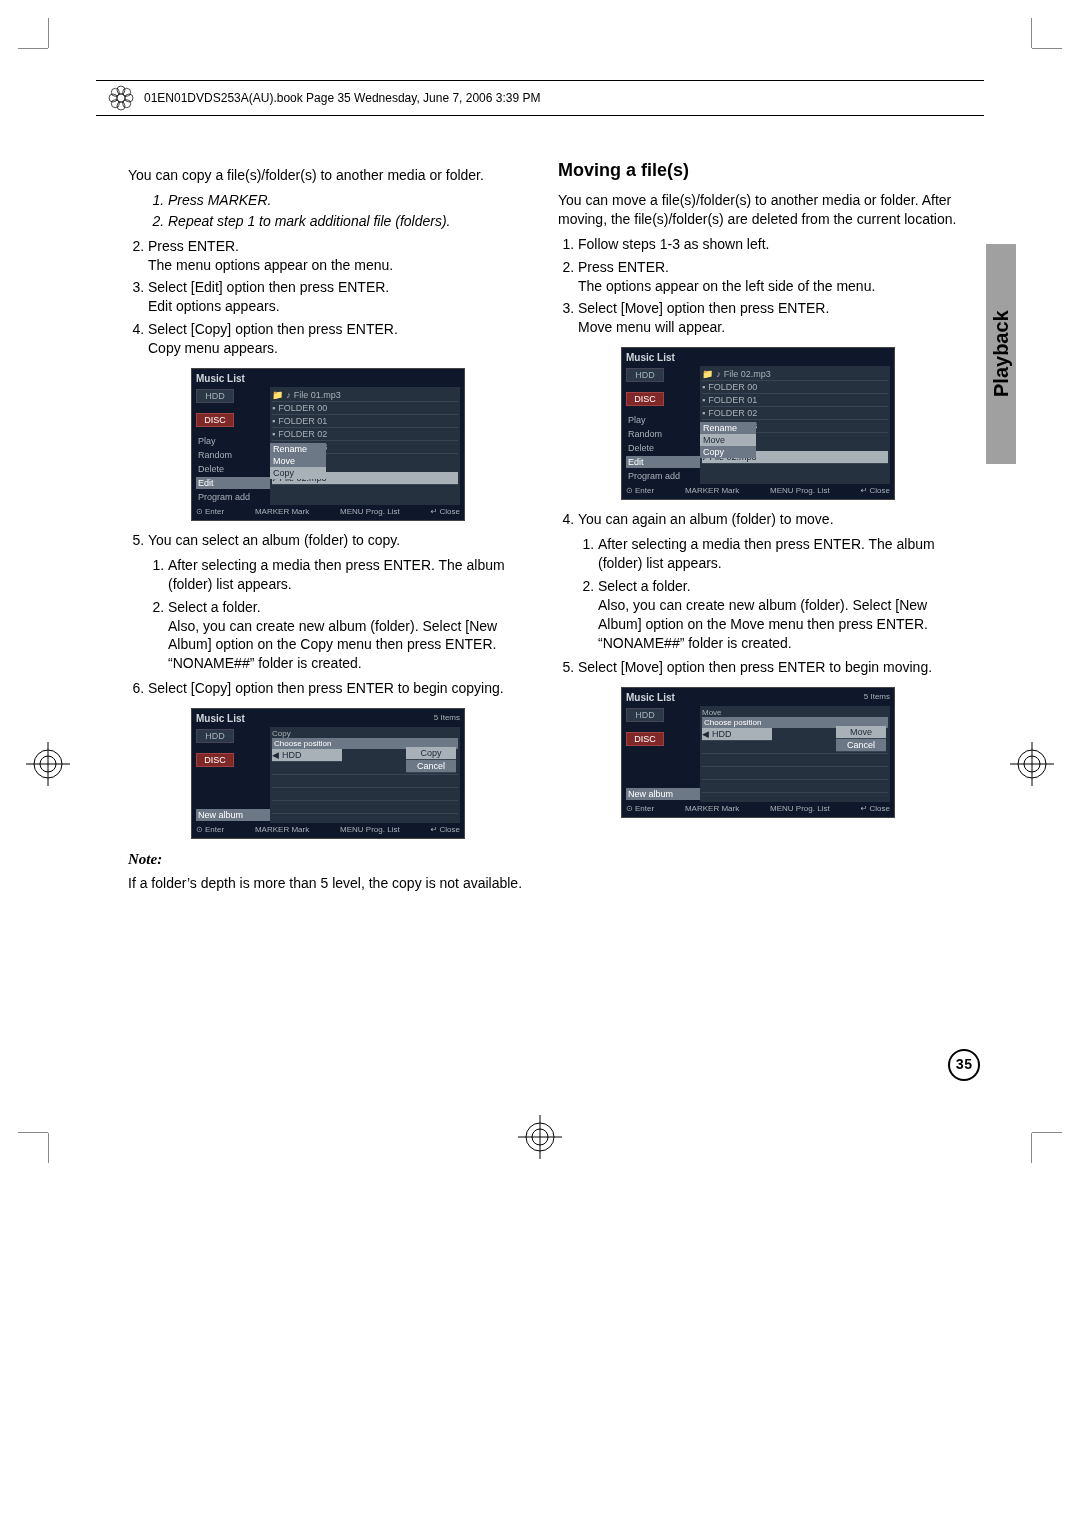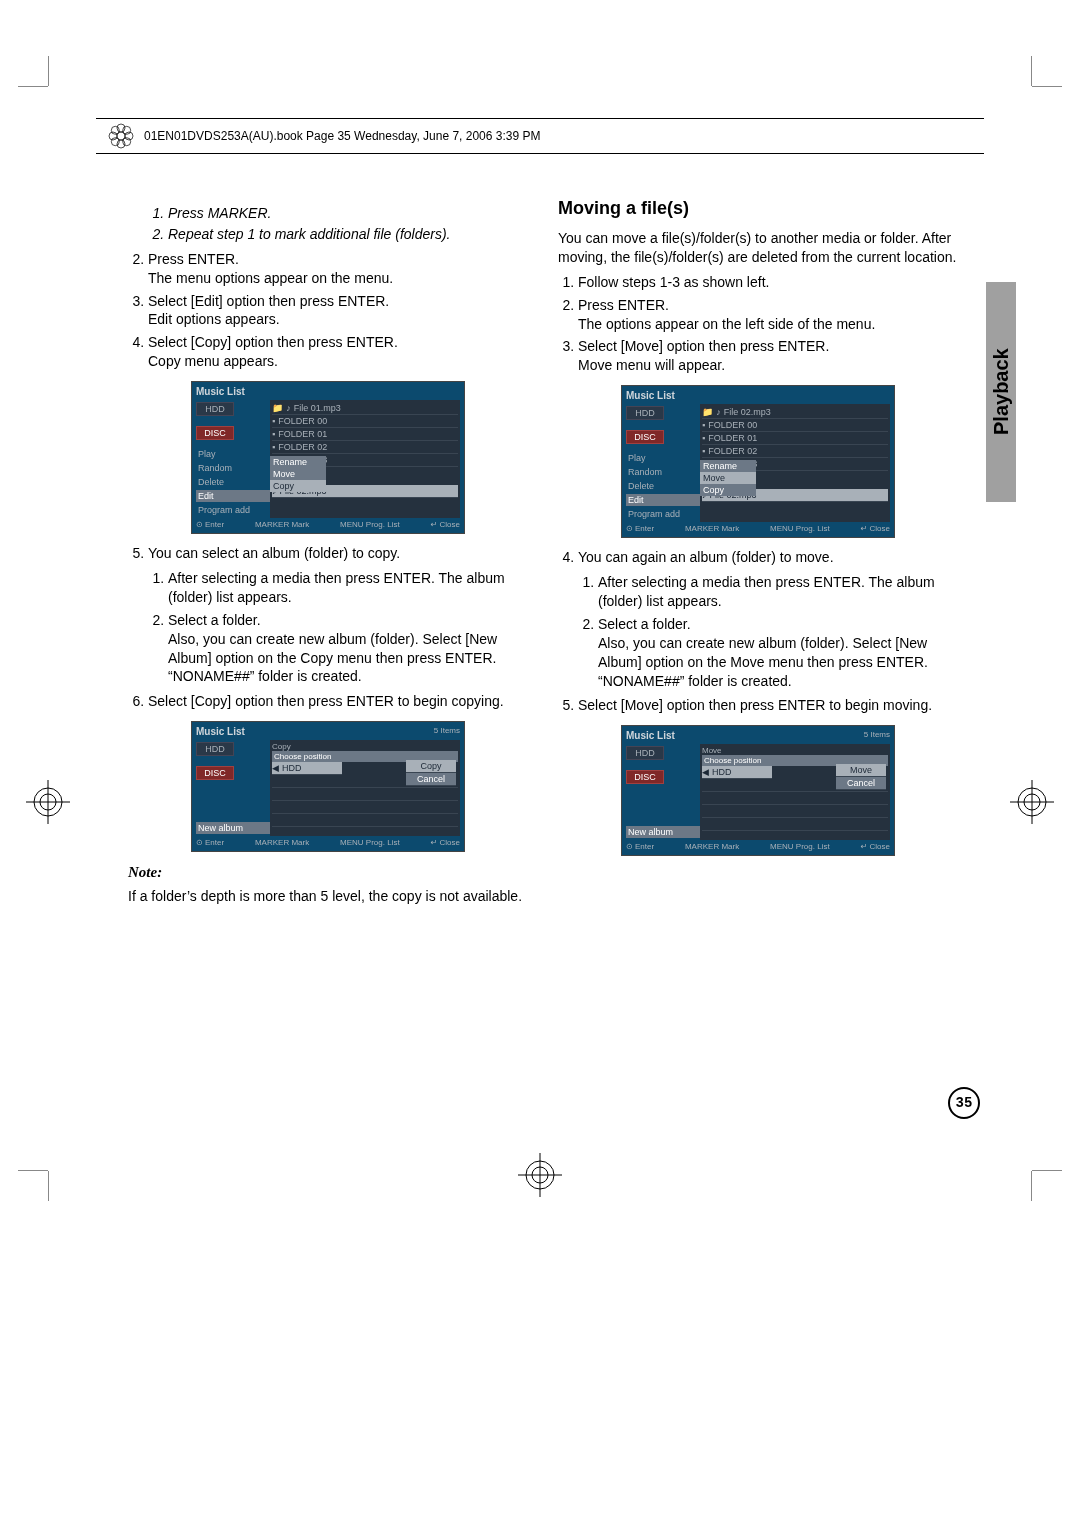--- a/index.html
+++ b/index.html
@@ -9,21 +9,20 @@
     font-size: 14px;
     color: #000;
     background: #fff;
     width: 1080px;
   }
   .page {
     position: relative;
     width: 1080px;
     height: 1181px;
     box-sizing: border-box;
-    margin-top: 38px;
   }
   .crop-corner {
     position: absolute;
     width: 40px;
     height: 40px;
   }
   .crop-corner::before, .crop-corner::after {
     content: "";
     position: absolute;
     background: #888;
@@ -100,21 +99,21 @@
     font-family: "Times New Roman", serif;
     font-style: italic;
     font-weight: bold;
     font-size: 15px;
     margin: 12px 0 2px 0;
   }
 
   .osd {
     margin: 10px auto;
     width: 264px;
-    background: #0c4a6e;
+    background: #0f172a;
     border: 1px solid #444;
     padding: 4px;
     color: #a8b0b8;
     font-size: 9px;
   }
   .osd-title { color: #d0d6db; font-weight: bold; margin-bottom: 3px; font-size: 10px; }
   .osd-body { display: flex; }
   .osd-sidebar { width: 74px; }
   .osd-sidebar div { margin: 2px 0; padding: 1px 2px; }
   .osd-sb-active { background: #6c7886; color: #fff; }
@@ -221,20 +220,21 @@
     <span>01EN01DVDS253A(AU).book  Page 35  Wednesday, June 7, 2006  3:39 PM</span>
   </div>
 
   <div class="side-tab">Playback</div>
 
   <div class="page-number">35</div>
 
   <div class="content">
 
     <div class="col">
+      <p>You can copy a file(s)/folder(s) to another media or folder.</p>
       <ol class="italic-steps">
         <li>
           <span>Press MARKER.</span><br>
         </li>
         <li>Repeat step 1 to mark additional file (folders).</li>
       </ol>
       <ol start="2">
         <li style="white-space:pre-line">Press ENTER.
 The menu options appear on the menu.</li>
         <li style="white-space:pre-line">Select [Edit] option then press ENTER.

